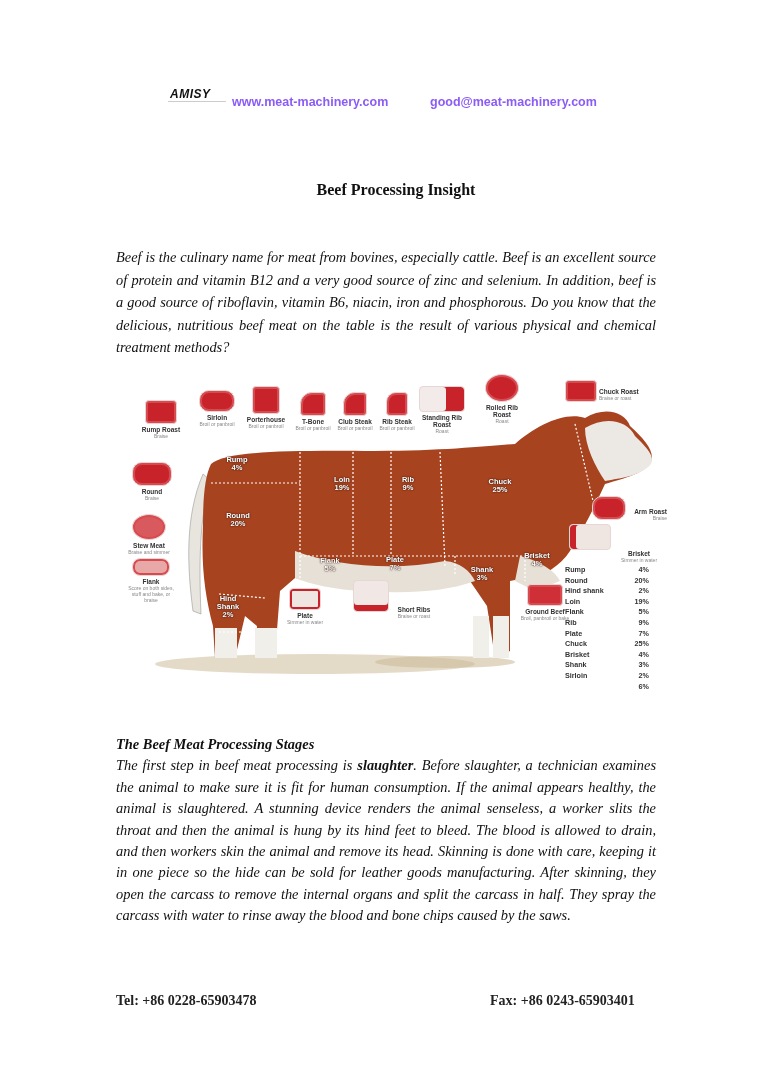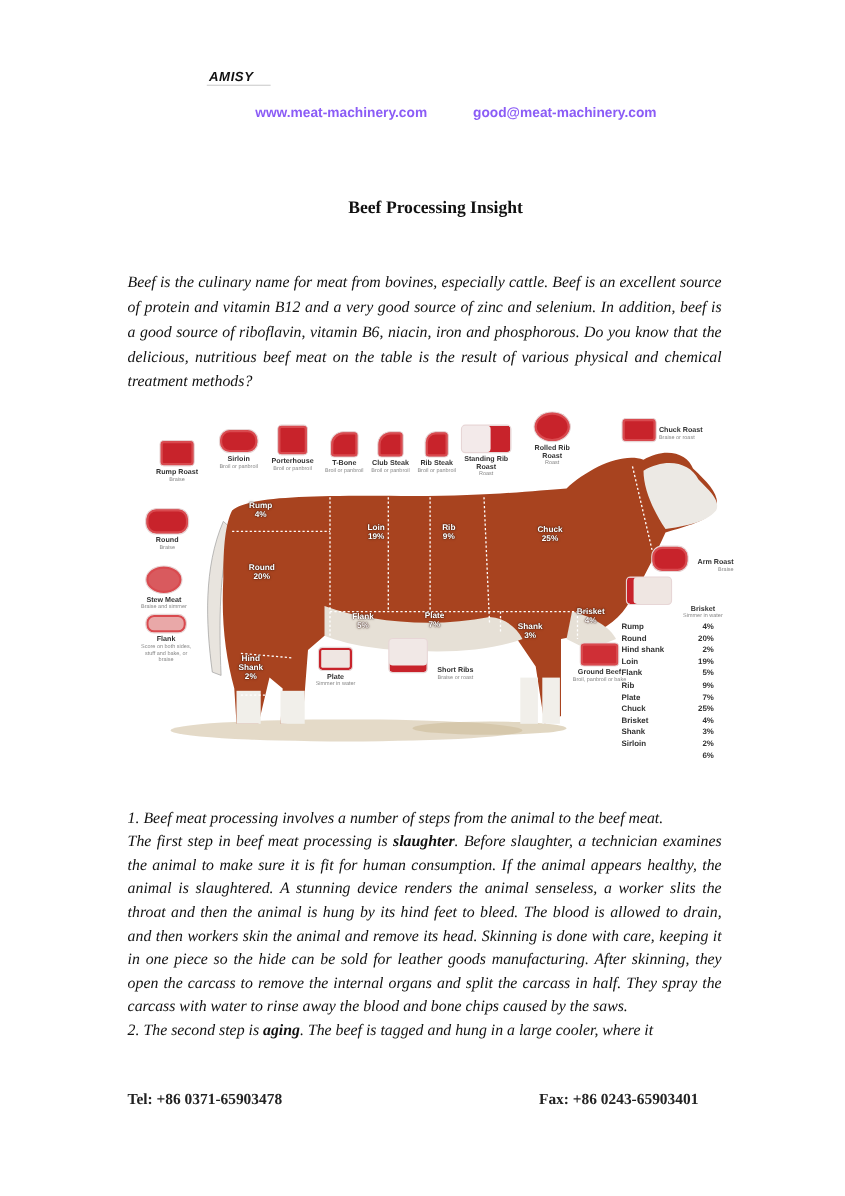--- a/index.html
+++ b/index.html
@@ -1,17 +1,17 @@
 <!DOCTYPE html>
 <html><head>
 <meta charset="utf-8">
 <style>
   html, body { margin:0; padding:0; background:#ffffff; }
   body { width:768px; height:1087px; position:relative; overflow:hidden; font-family:"Liberation Serif", serif; color:#111; }
-  .logo { position:absolute; left:170px; top:64px; width:54px; height:14px;margin-left:20px; }
+  .logo { position:absolute; left:170px; top:88px; width:54px; height:14px; }
   .logo-text { font-family:"Liberation Sans", sans-serif; font-weight:bold; font-style:italic; font-size:12px; letter-spacing:0.5px; color:#111; line-height:12px; }
   .logo-rule { position:absolute; left:-2px; top:13px; width:58px; height:1px; background:#ccc; }
   .contact { position:absolute; top:95px; font-family:"Liberation Sans", sans-serif; font-weight:bold; font-size:12.5px; color:#8b5cf6; }
   .title { position:absolute; top:181px; left:12px; width:768px; text-align:center; font-weight:bold; font-size:16px; }
   .para { position:absolute; left:116px; width:540px; font-size:14.4px; line-height:22.6px; text-align:justify;font-style:italic; }
   .para p { margin:0; }
   .h2 { font-weight:bold; }
   .footer { position:absolute; top:993px; font-weight:bold; font-size:14px; color:#222; }
 
   
@@ -231,19 +231,18 @@
         <span>2%</span>
       </div>
     <div class="row">
         <span></span>
         <span>6%</span>
       </div>
   </div>
 </div>
 
 <div class="para" style="top:734px; line-height:21.4px;">
-  <p style="text-align:left;">1. Beef meat processing involves a number of steps from the animal to the beef meat.</p>
+  <p class="h2">The Beef Meat Processing Stages</p>
   <p><span>The first step in beef meat processing is </span><b>slaughter</b><span>. Before slaughter, a technician examines the animal to make sure it is fit for human consumption. If the animal appears healthy, the animal is slaughtered. A stunning device renders the animal senseless, a worker slits the throat and then the animal is hung by its hind feet to bleed. The blood is allowed to drain, and then workers skin the animal and remove its head. Skinning is done with care, keeping it in one piece so the hide can be sold for leather goods manufacturing. After skinning, they open the carcass to remove the internal organs and split the carcass in half. They spray the carcass with water to rinse away the blood and bone chips caused by the saws.</span></p>
-  <p><span>2. The second step is </span><b>aging</b><span>. The beef is tagged and hung in a large cooler, where it</span></p>
-</div>
-
-<div class="footer" style="left:116px;">Tel: +86 0371-65903478</div>
+</div>
+
+<div class="footer" style="left:116px;">Tel: +86 0228-65903478</div>
 <div class="footer" style="left:490px;">Fax: +86 0243-65903401</div>
 
 </body></html>

